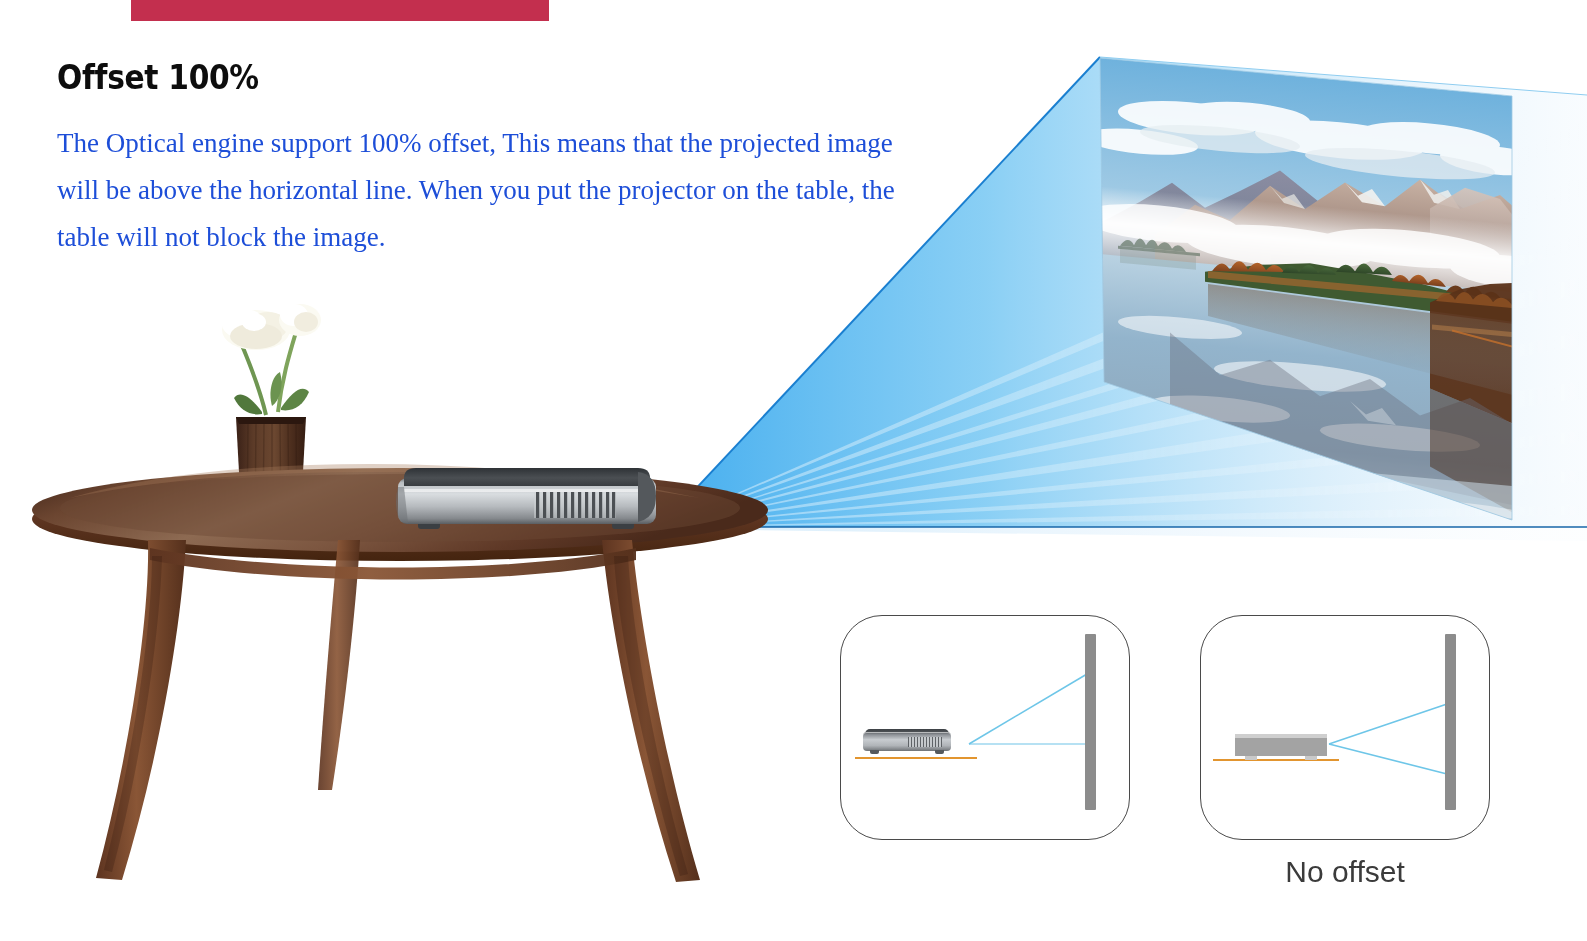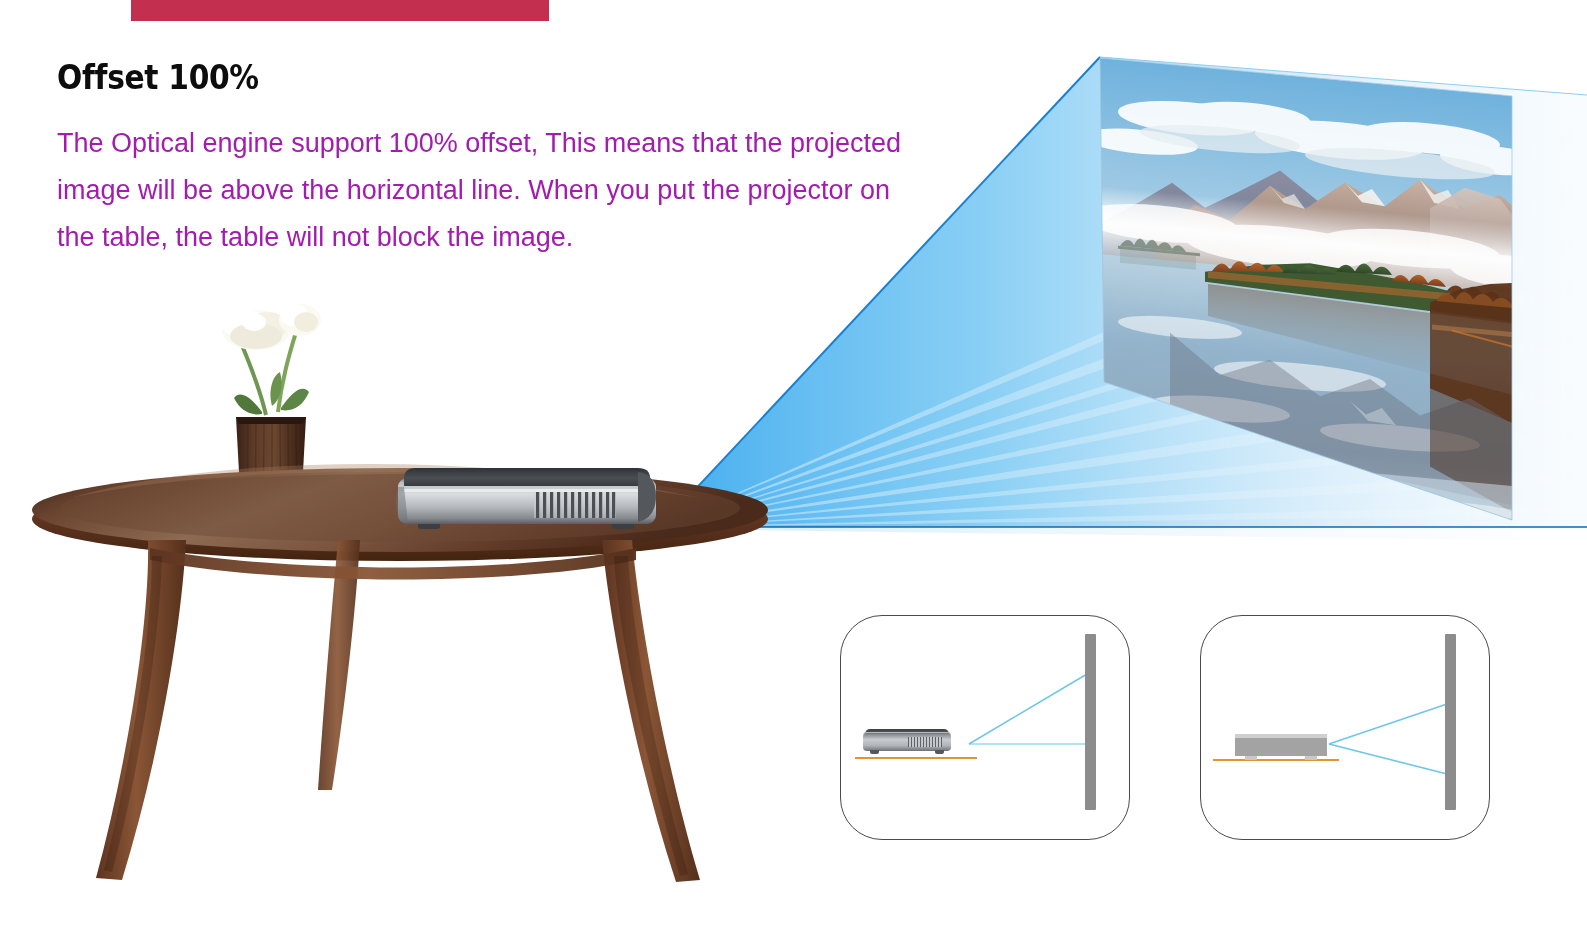--- a/index.html
+++ b/index.html
@@ -8,21 +8,21 @@
 
   .stage{position:absolute;inset:0;background:#ffffff;}
 
   
   .redbar{position:absolute;left:131px;top:-4px;width:418px;height:25px;background:#c32f4e;}
 
   
   .headline{position:absolute;left:57px;top:58px;font-size:33px;font-weight:bold;
             color:#0d0d0d;letter-spacing:-0.3px;font-family:"DejaVu Sans Condensed","Liberation Sans",sans-serif;}
   .bodycopy{position:absolute;left:57px;top:120px;width:860px;font-size:27px;line-height:47px;
-            color:#a21caf;font-family:Liberation Sans, sans-serif;}
+            color:#1d4ed8;font-family:Liberation Serif, serif;}
 
   
   .beamwrap{position:absolute;left:0;top:0;width:1587px;height:941px;pointer-events:none;}
 
   
   .screenwrap{position:absolute;left:0;top:0;width:1587px;height:941px;}
 
   
   .scene{position:absolute;left:0;top:0;width:790px;height:941px;}
 
@@ -413,15 +413,16 @@
       </svg>
       <div class="screenbar" style="left:244px;top:18px;height:176px;"></div>
       <div class="orangeline" style="left:12px;top:143px;width:126px;"></div>
       <div class="flatbox" style="left:34px;top:118px;">
         <div class="cap"></div>
         <div class="footL"></div>
         <div class="footR"></div>
       </div>
     </div>
 
+    <div class="plabel l2">No offset</div>
   </div>
 
 </div>
 
 </body></html>

